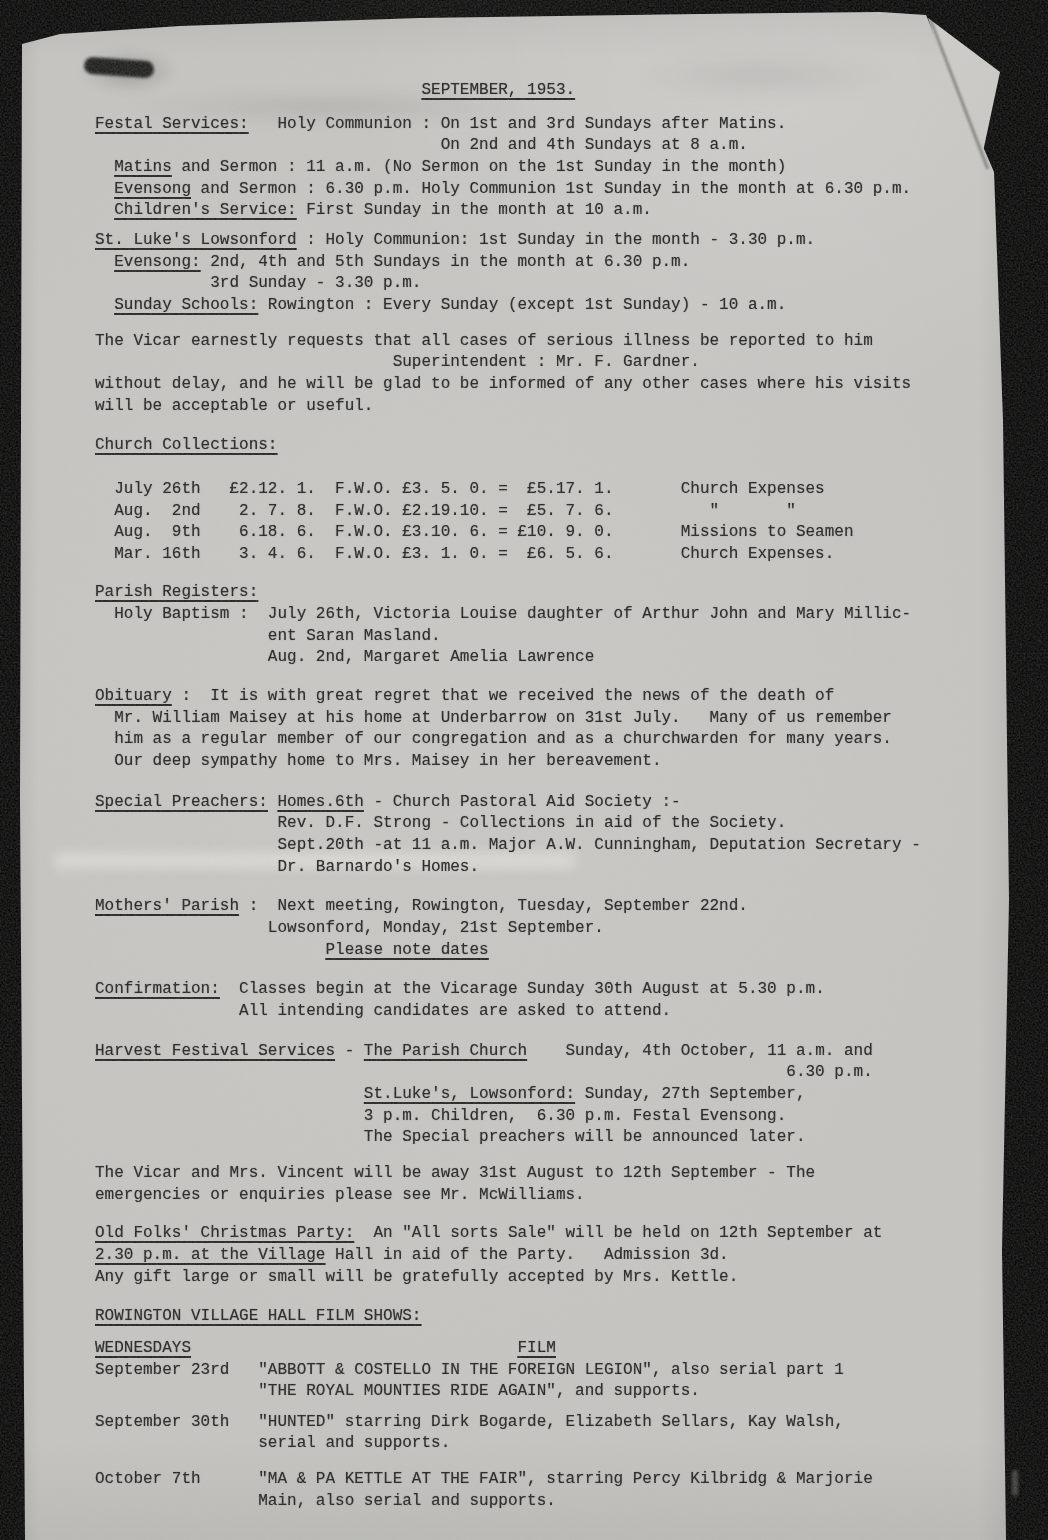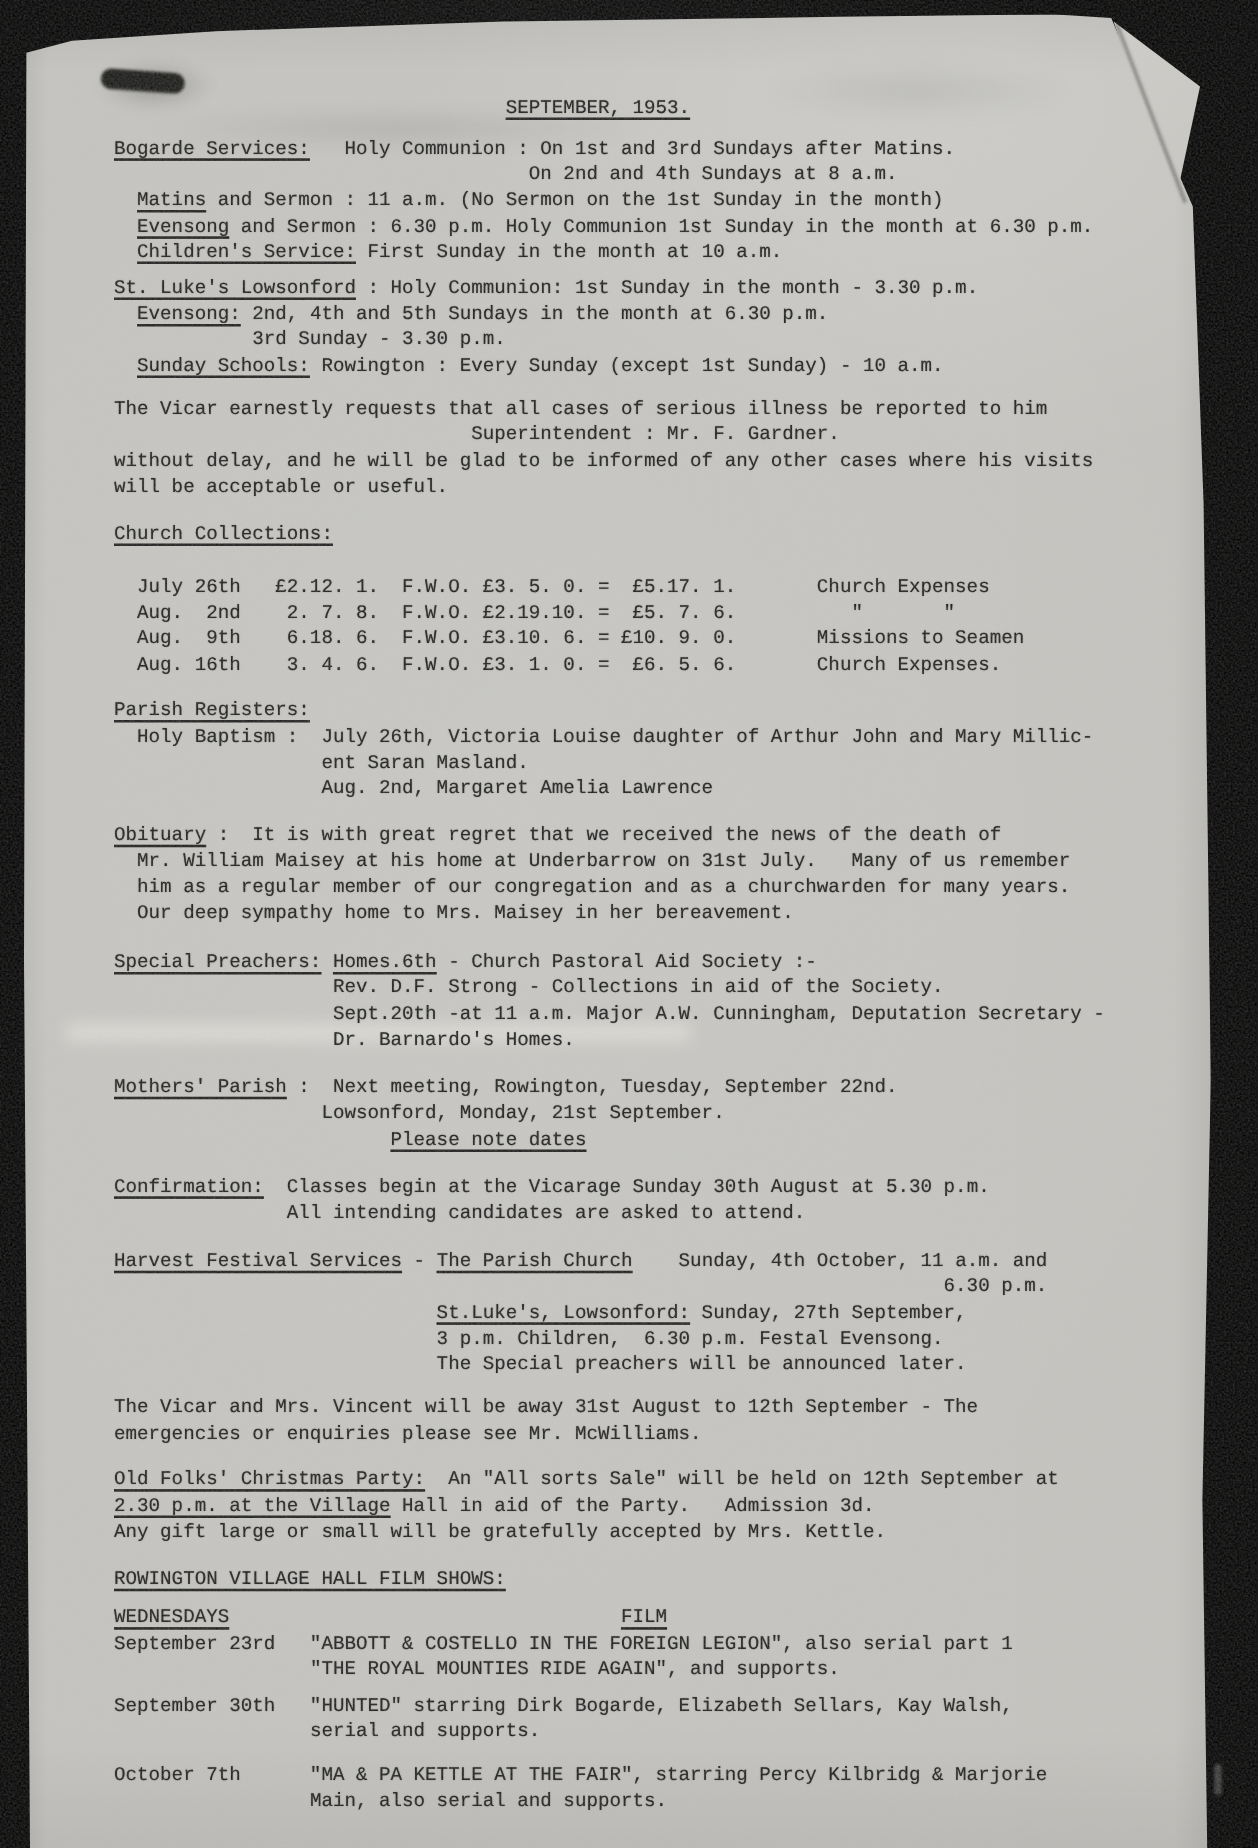--- a/index.html
+++ b/index.html
@@ -83,38 +83,38 @@
   <div class="corner-crease"></div>
   <div class="ink-halo"></div>
   <div class="ink-mark"></div>
   <div class="smudge-under-title"></div>
   <div class="smudge-top-right"></div>
   <div class="light-smear"></div>
   <div class="edge-fleck"></div>
 
   <div class="text-layer" id="text-layer">
       <div class="line">                                  <span class="u">SEPTEMBER, 1953.</span></div>
-      <div class="line" style="margin-top: 12px;"><span class="u">Bogarde Services:</span><span>   Holy Communion : On 1st and 3rd Sundays after Matins.</span></div>
+      <div class="line" style="margin-top: 12px;"><span class="u">Festal Services:</span><span>   Holy Communion : On 1st and 3rd Sundays after Matins.</span></div>
       <div class="line">                                    <span>On 2nd and 4th Sundays at 8 a.m.</span></div>
       <div class="line">  <span class="u">Matins</span><span> and Sermon : 11 a.m. (No Sermon on the 1st Sunday in the month)</span></div>
       <div class="line">  <span class="u">Evensong</span><span> and Sermon : 6.30 p.m. Holy Communion 1st Sunday in the month at 6.30 p.m.</span></div>
       <div class="line">  <span class="u">Children's Service:</span><span> First Sunday in the month at 10 a.m.</span></div>
       <div class="line" style="margin-top: 8px;"><span class="u">St. Luke's Lowsonford</span><span> : Holy Communion: 1st Sunday in the month - 3.30 p.m.</span></div>
       <div class="line">  <span class="u">Evensong:</span><span> 2nd, 4th and 5th Sundays in the month at 6.30 p.m.</span></div>
       <div class="line">            <span>3rd Sunday - 3.30 p.m.</span></div>
       <div class="line">  <span class="u">Sunday Schools:</span><span> Rowington : Every Sunday (except 1st Sunday) - 10 a.m.</span></div>
       <div class="line" style="margin-top: 14px;"><span>The Vicar earnestly requests that all cases of serious illness be reported to him</span></div>
       <div class="line">                               <span>Superintendent : Mr. F. Gardner.</span></div>
       <div class="line"><span>without delay, and he will be glad to be informed of any other cases where his visits</span></div>
       <div class="line"><span>will be acceptable or useful.</span></div>
       <div class="line" style="margin-top: 18px;"><span class="u">Church Collections:</span></div>
       <div class="line" style="margin-top: 22px;">  <span>July 26th   £2.12. 1.  F.W.O. £3. 5. 0. =  £5.17. 1.       Church Expenses</span></div>
       <div class="line">  <span>Aug.  2nd    2. 7. 8.  F.W.O. £2.19.10. =  £5. 7. 6.          "       "</span></div>
       <div class="line">  <span>Aug.  9th    6.18. 6.  F.W.O. £3.10. 6. = £10. 9. 0.       Missions to Seamen</span></div>
-      <div class="line">  <span>Aug. 16th    3. 4. 6.  F.W.O. £3. 1. 0. =  £6. 5. 6.       Church Expenses.</span></div>
+      <div class="line">  <span>Mar. 16th    3. 4. 6.  F.W.O. £3. 1. 0. =  £6. 5. 6.       Church Expenses.</span></div>
       <div class="line" style="margin-top: 17px;"><span class="u">Parish Registers:</span></div>
       <div class="line">  <span>Holy Baptism :  July 26th, Victoria Louise daughter of Arthur John and Mary Millic-</span></div>
       <div class="line">                  <span>ent Saran Masland.</span></div>
       <div class="line">                  <span>Aug. 2nd, Margaret Amelia Lawrence</span></div>
       <div class="line" style="margin-top: 17px;"><span class="u">Obituary</span><span> :  It is with great regret that we received the news of the death of</span></div>
       <div class="line">  <span>Mr. William Maisey at his home at Underbarrow on 31st July.   Many of us remember</span></div>
       <div class="line">  <span>him as a regular member of our congregation and as a churchwarden for many years.</span></div>
       <div class="line">  <span>Our deep sympathy home to Mrs. Maisey in her bereavement.</span></div>
       <div class="line" style="margin-top: 19px;"><span class="u">Special Preachers:</span><span> </span><span class="u">Homes.6th</span><span> - Church Pastoral Aid Society :-</span></div>
       <div class="line">                   <span>Rev. D.F. Strong - Collections in aid of the Society.</span></div>

